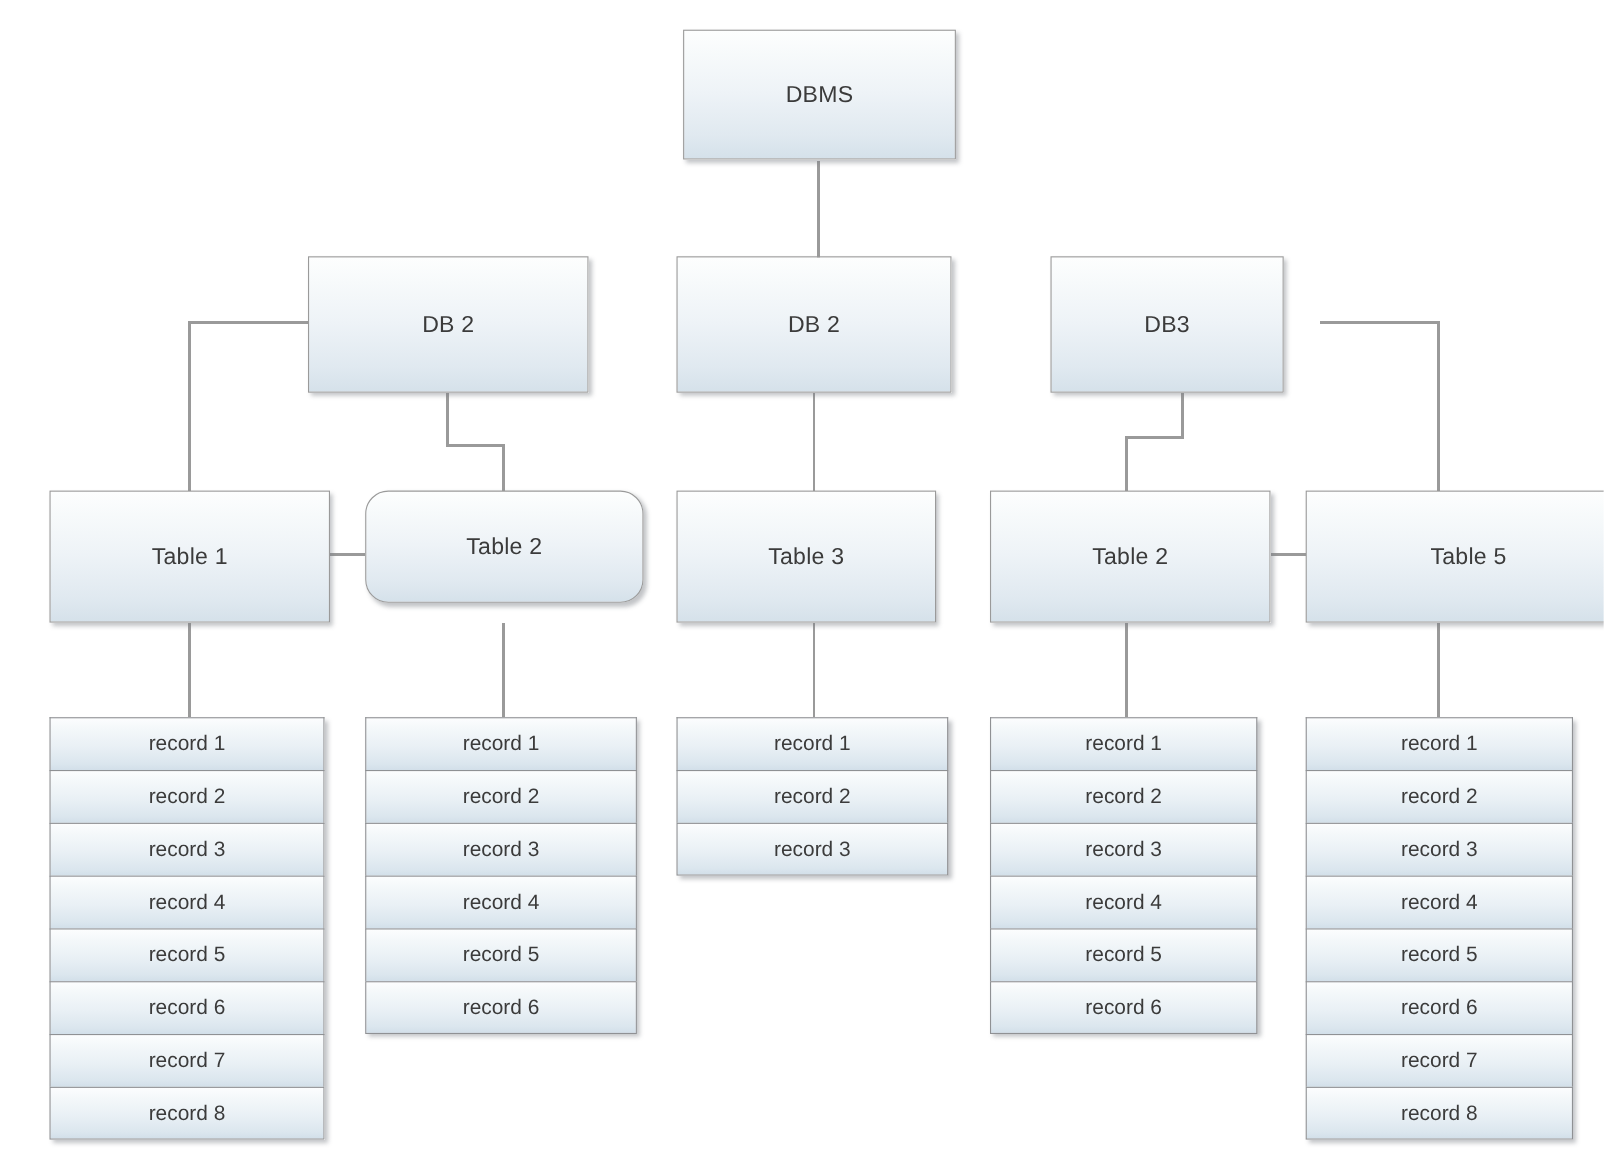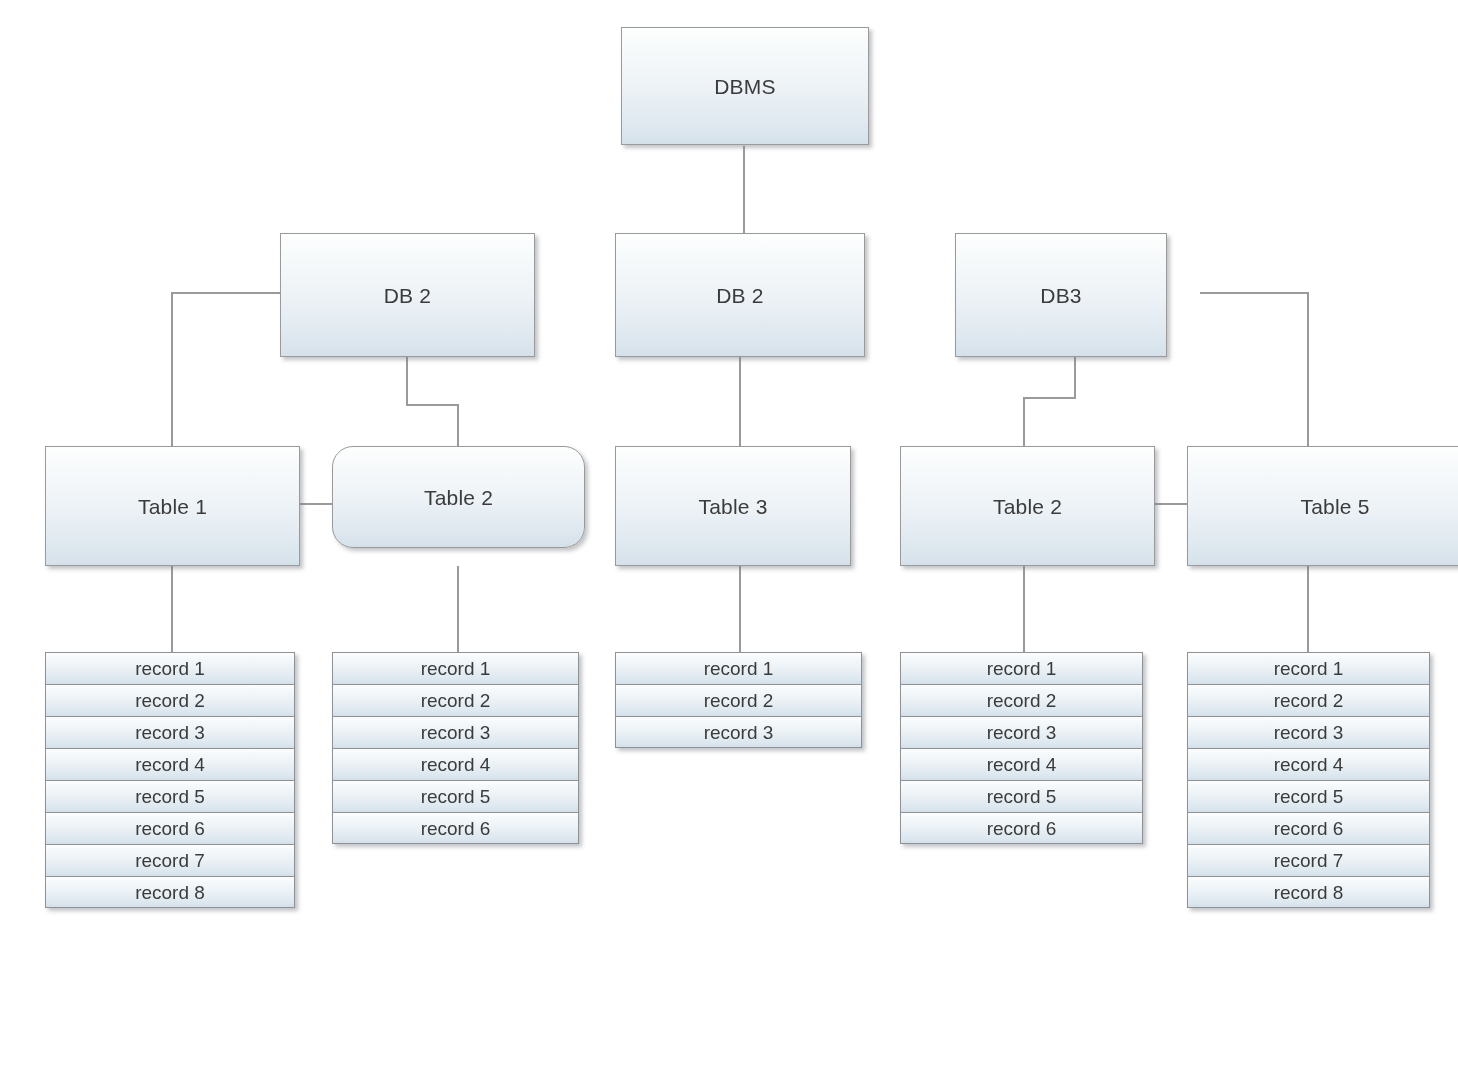--- a/index.html
+++ b/index.html
@@ -56,21 +56,21 @@
   
   .record-stack {
     position: absolute;
     z-index: 2;
     box-sizing: border-box;
     box-shadow: 3px 3px 4px rgba(120,125,130,0.45);
   }
   .record {
     box-sizing: border-box;
     width: 100%;
-    height: 32px;
+    height: 48px;
     border: 1px solid #8f9194;
     border-bottom-width: 0;
     background: linear-gradient(to bottom,
                 #fcfdfe 0%,
                 #f4f8fa 20%,
                 #e9f0f5 55%,
                 #dbe6ee 88%,
                 #d2dfe9 100%);
     display: flex;
     align-items: center;

